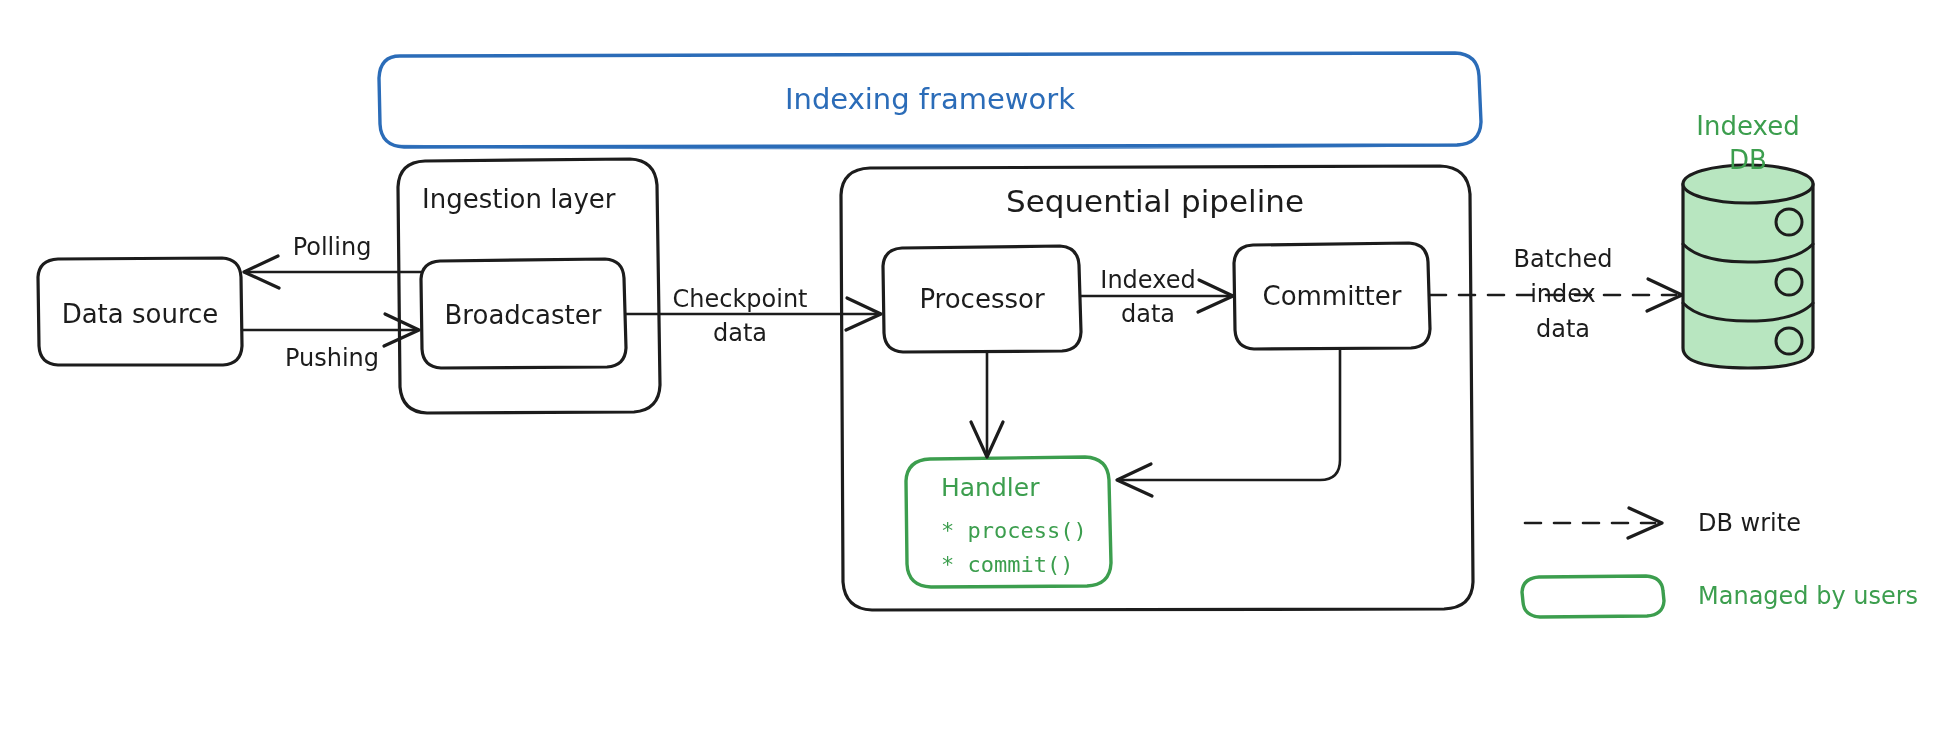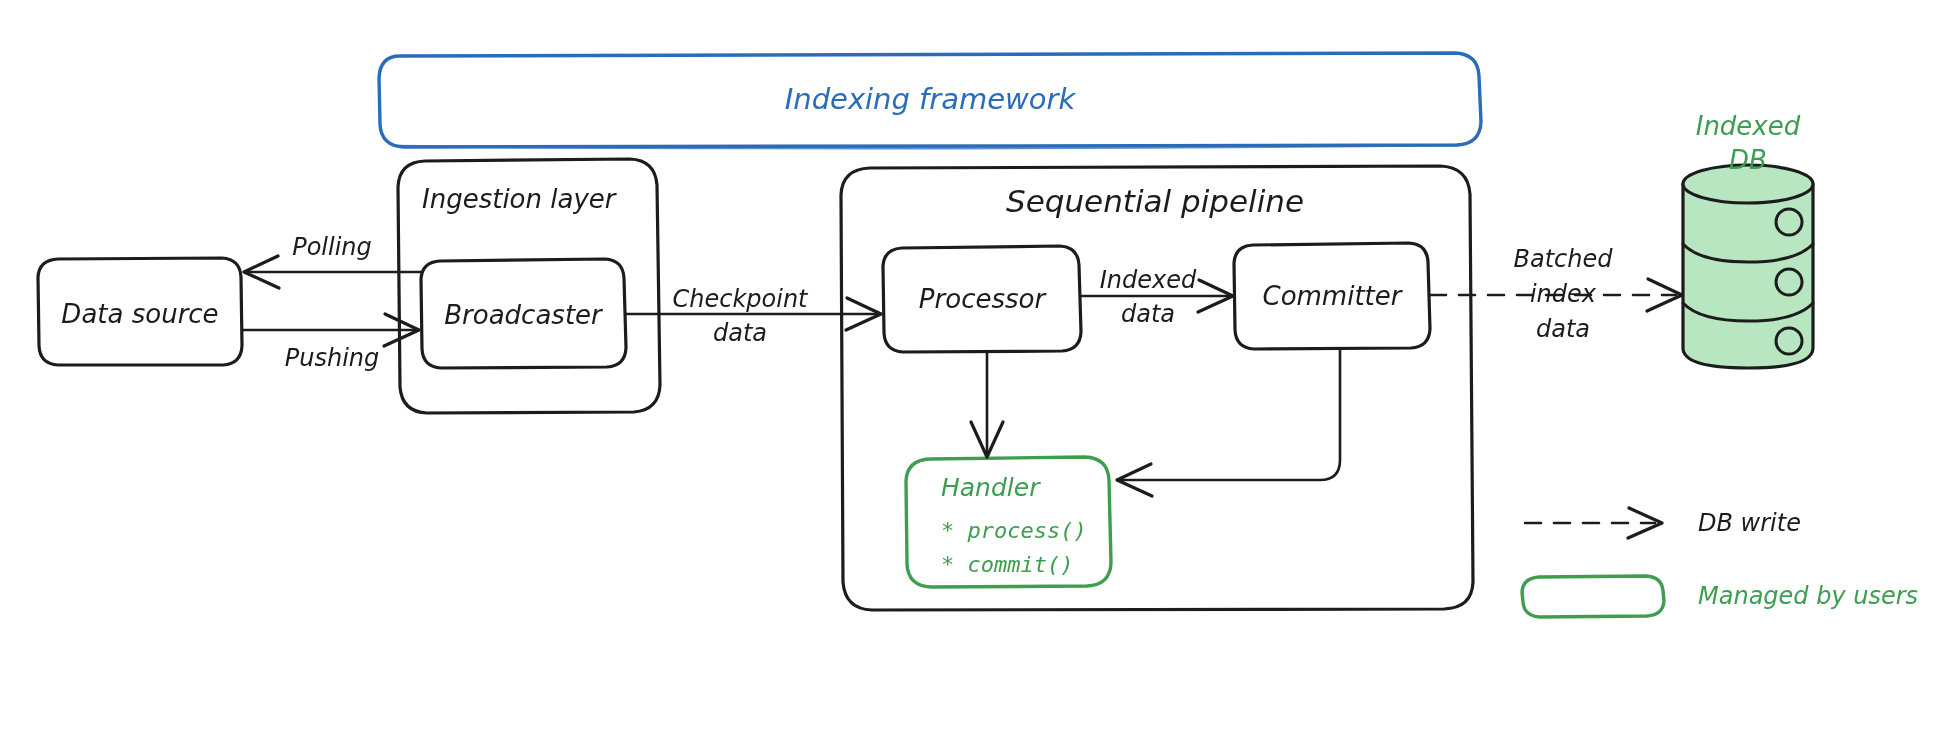--- a/index.html
+++ b/index.html
@@ -11,21 +11,20 @@
     width: 1950px;
     height: 744px;
     overflow: hidden;
     font-family: "DejaVu Sans", sans-serif;
   }
   #diagram-root {
     position: relative;
     width: 1950px;
     height: 632px;
     background: #ffffff;
-    font-style: italic;
   }
   svg.canvas {
     position: absolute;
     top: 0;
     left: 0;
     width: 1950px;
     height: 744px;
   }
   .hand-text {
     font-family: "DejaVu Sans", sans-serif;

